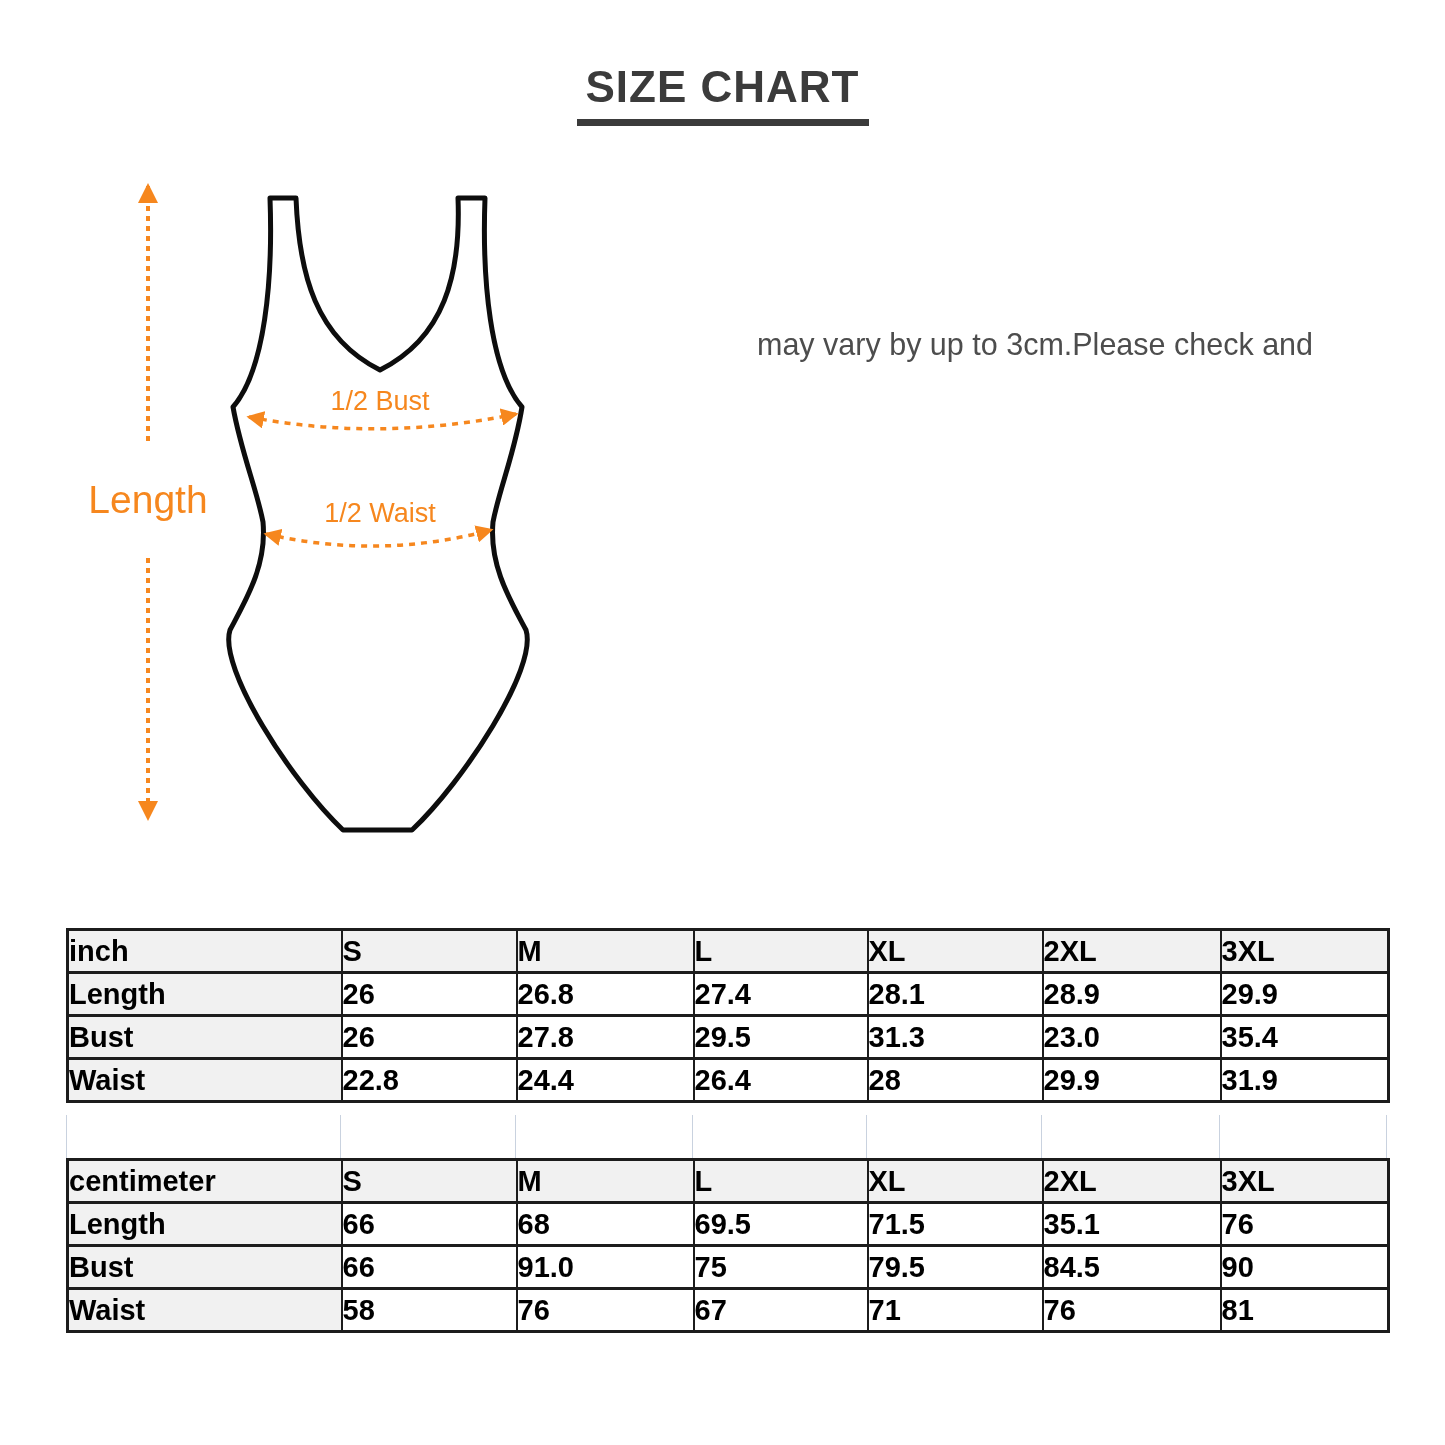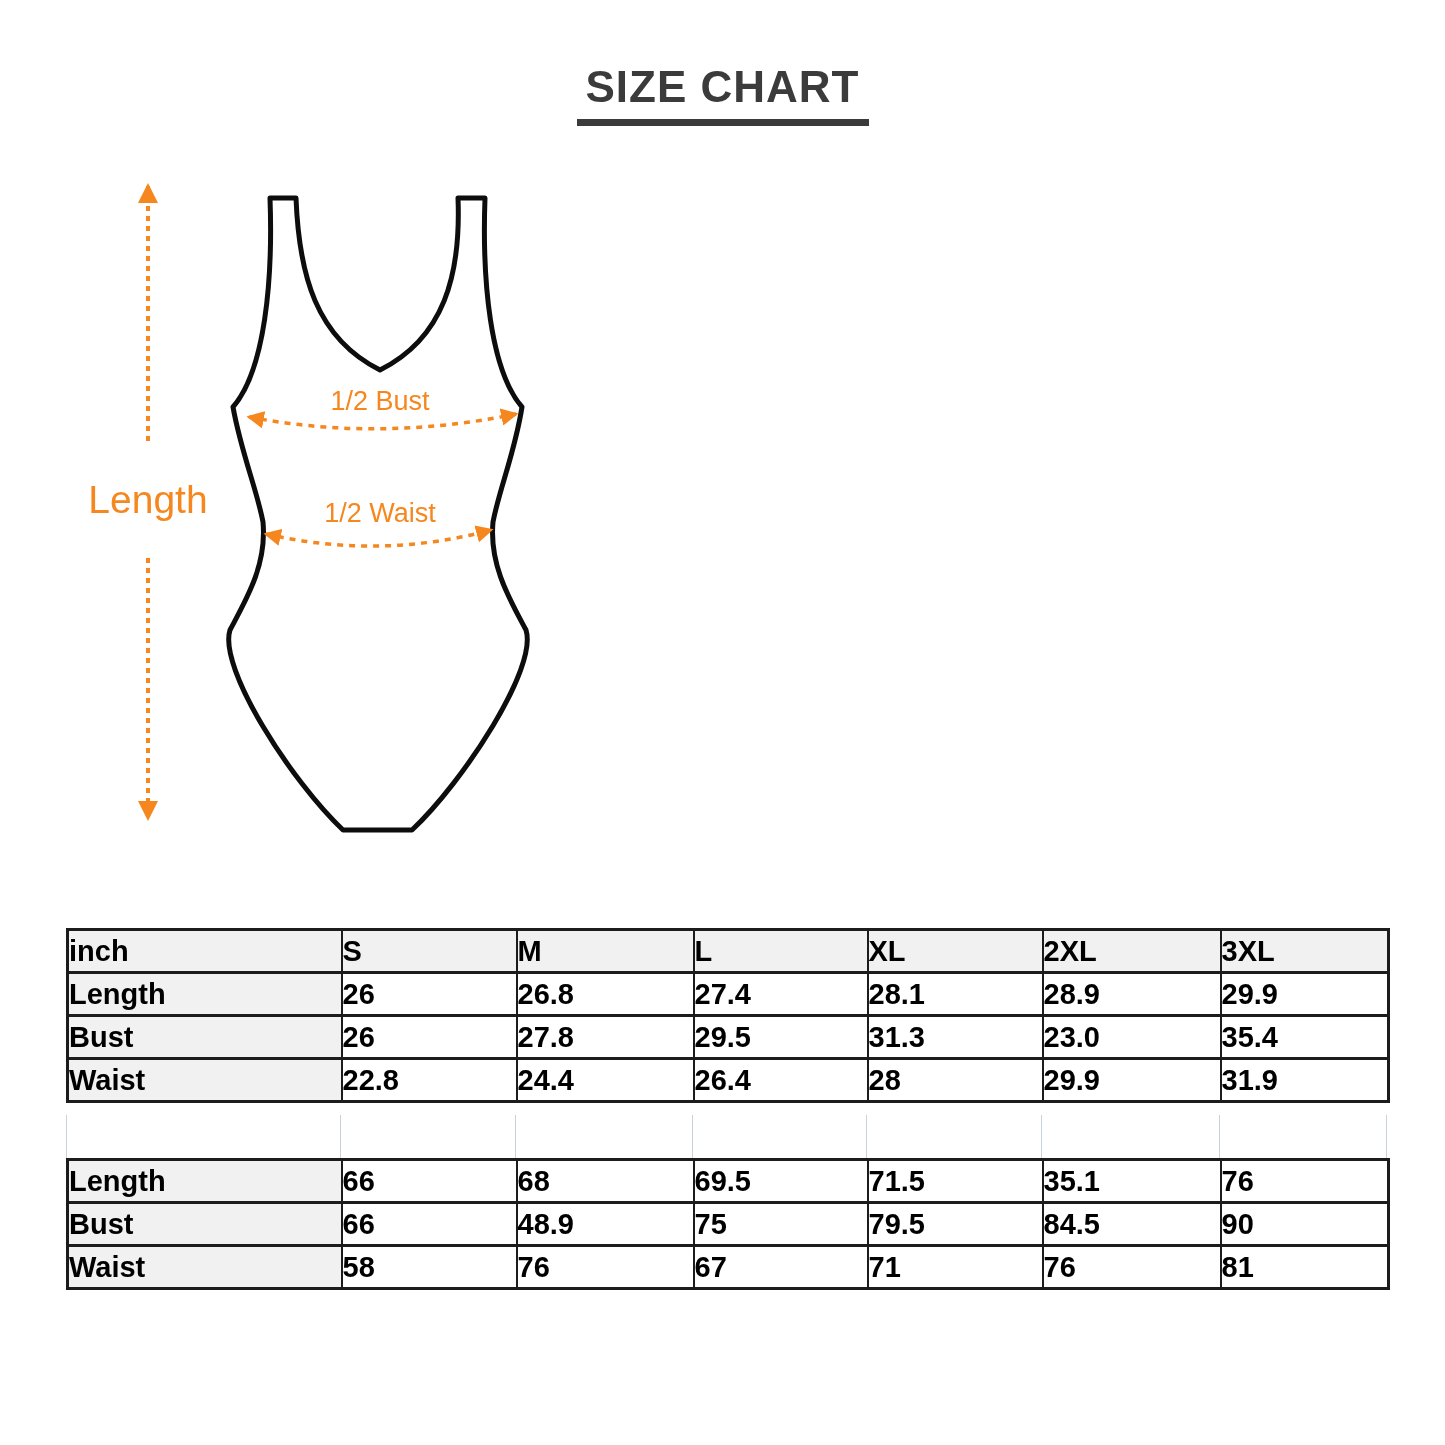--- a/index.html
+++ b/index.html
@@ -88,20 +88,21 @@
     <text class="svg-label len-label" x="88" y="343" text-anchor="middle">Length</text>
 
     <text class="svg-label small-label" x="320" y="240" text-anchor="middle">1/2 Bust</text>
     <path class="meas" d="M 189,247 Q 320,272 456,244" marker-start="url(#ah)" marker-end="url(#ah)"></path>
 
     <text class="svg-label small-label" x="320" y="352" text-anchor="middle">1/2 Waist</text>
     <path class="meas" d="M 206,364 Q 320,390 431,360" marker-start="url(#ah)" marker-end="url(#ah)"></path>
   </svg>
 
   <div class="note">
+    <div class="line">may vary by up to 3cm.Please check and</div>
   </div>
 
   <table class="size-table t-inch">
       <colgroup>
         <col style="width:274px">
         <col style="width:175px">
         <col style="width:177px">
         <col style="width:174px">
         <col style="width:175px">
         <col style="width:178px">
@@ -163,32 +164,41 @@
         <col style="width:274px">
         <col style="width:175px">
         <col style="width:177px">
         <col style="width:174px">
         <col style="width:175px">
         <col style="width:178px">
         <col style="width:168px">
       </colgroup>
       <tbody>
         <tr>
+          <th>centimeter</th>
+          <th>S</th>
+          <th>M</th>
+          <th>L</th>
+          <th>XL</th>
+          <th>2XL</th>
+          <th>3XL</th>
+        </tr>
+        <tr>
           <th>Length</th>
           <td>66</td>
           <td>68</td>
           <td>69.5</td>
           <td>71.5</td>
           <td>35.1</td>
           <td>76</td>
         </tr>
         <tr>
           <th>Bust</th>
           <td>66</td>
-          <td>48.9</td>
+          <td>91.0</td>
           <td>75</td>
           <td>79.5</td>
           <td>84.5</td>
           <td>90</td>
         </tr>
         <tr>
           <th>Waist</th>
           <td>58</td>
           <td>76</td>
           <td>67</td>

